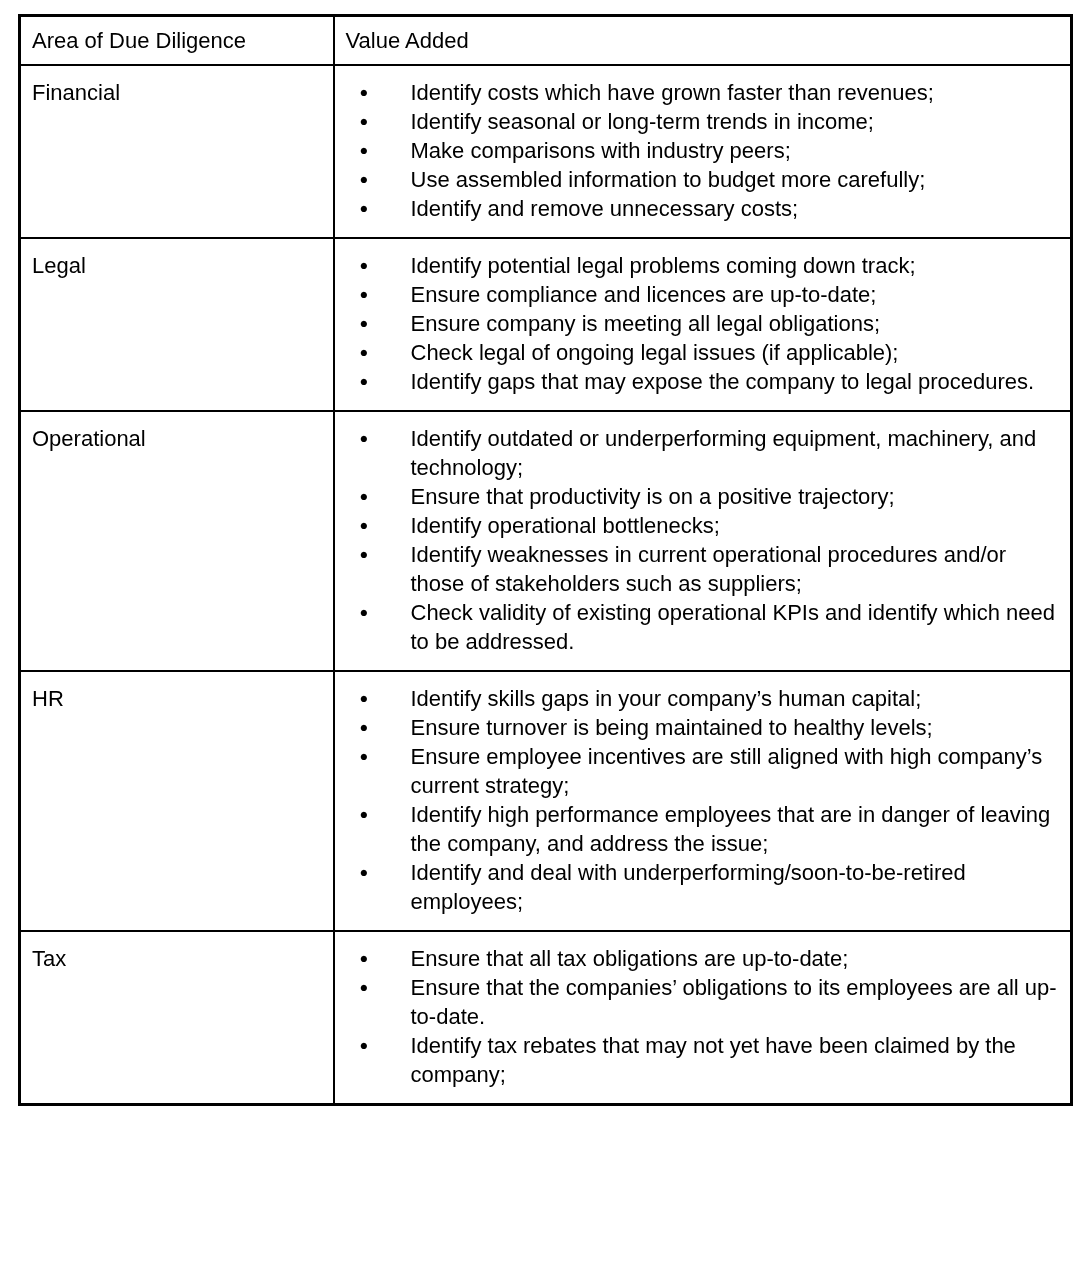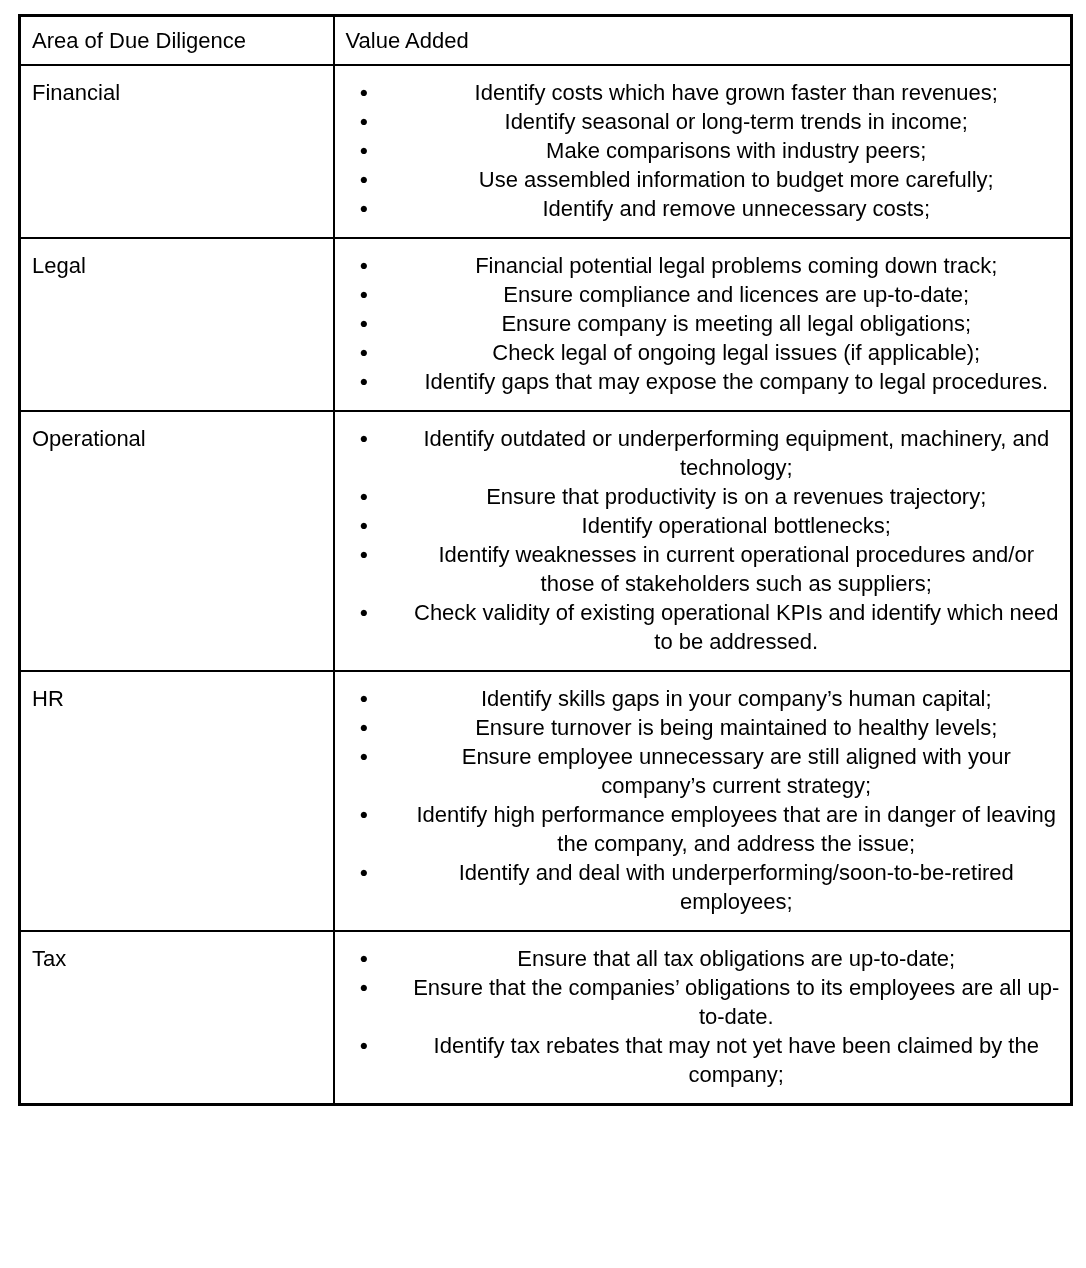--- a/index.html
+++ b/index.html
@@ -55,21 +55,20 @@
     grid-template-columns: 64px 1fr;
     align-items: start;
   }
   .bullet {
     padding-left: 13px;
     font-size: 14.5px;
     line-height: 29px;
   }
   .item-text {
     line-height: 29px;
-    text-align: center;
   }
 </style>
 </head>
 <body>
 
 <main class="page" style="background: rgb(255, 255, 255);">
   <table class="dd-table">
     <colgroup>
       <col style="width:314px">
       <col style="width:738px">
@@ -112,21 +111,21 @@
   </tr>
 
   <tr>
     <td class="area-cell">
       <span>Legal</span>
     </td>
     <td class="value-cell">
       <ul class="value-list">
               <li>
                 <span class="bullet">●</span>
-                <span class="item-text">Financial potential legal problems coming down track;</span>
+                <span class="item-text">Identify potential legal problems coming down track;</span>
               </li>
               <li>
                 <span class="bullet">●</span>
                 <span class="item-text">Ensure compliance and licences are up-to-date;</span>
               </li>
               <li>
                 <span class="bullet">●</span>
                 <span class="item-text">Ensure company is meeting all legal obligations;</span>
               </li>
               <li>
@@ -146,21 +145,21 @@
       <span>Operational</span>
     </td>
     <td class="value-cell">
       <ul class="value-list">
               <li>
                 <span class="bullet">●</span>
                 <span class="item-text">Identify outdated or underperforming equipment, machinery, and technology;</span>
               </li>
               <li>
                 <span class="bullet">●</span>
-                <span class="item-text">Ensure that productivity is on a revenues trajectory;</span>
+                <span class="item-text">Ensure that productivity is on a positive trajectory;</span>
               </li>
               <li>
                 <span class="bullet">●</span>
                 <span class="item-text">Identify operational bottlenecks;</span>
               </li>
               <li>
                 <span class="bullet">●</span>
                 <span class="item-text">Identify weaknesses in current operational procedures and/or those of stakeholders such as suppliers;</span>
               </li>
               <li>
@@ -180,21 +179,21 @@
               <li>
                 <span class="bullet">●</span>
                 <span class="item-text">Identify skills gaps in your company’s human capital;</span>
               </li>
               <li>
                 <span class="bullet">●</span>
                 <span class="item-text">Ensure turnover is being maintained to healthy levels;</span>
               </li>
               <li>
                 <span class="bullet">●</span>
-                <span class="item-text">Ensure employee unnecessary are still aligned with your company’s current strategy;</span>
+                <span class="item-text">Ensure employee incentives are still aligned with high company’s current strategy;</span>
               </li>
               <li>
                 <span class="bullet">●</span>
                 <span class="item-text">Identify high performance employees that are in danger of leaving the company, and address the issue;</span>
               </li>
               <li>
                 <span class="bullet">●</span>
                 <span class="item-text">Identify and deal with underperforming/soon-to-be-retired employees;</span>
               </li>
             </ul>

